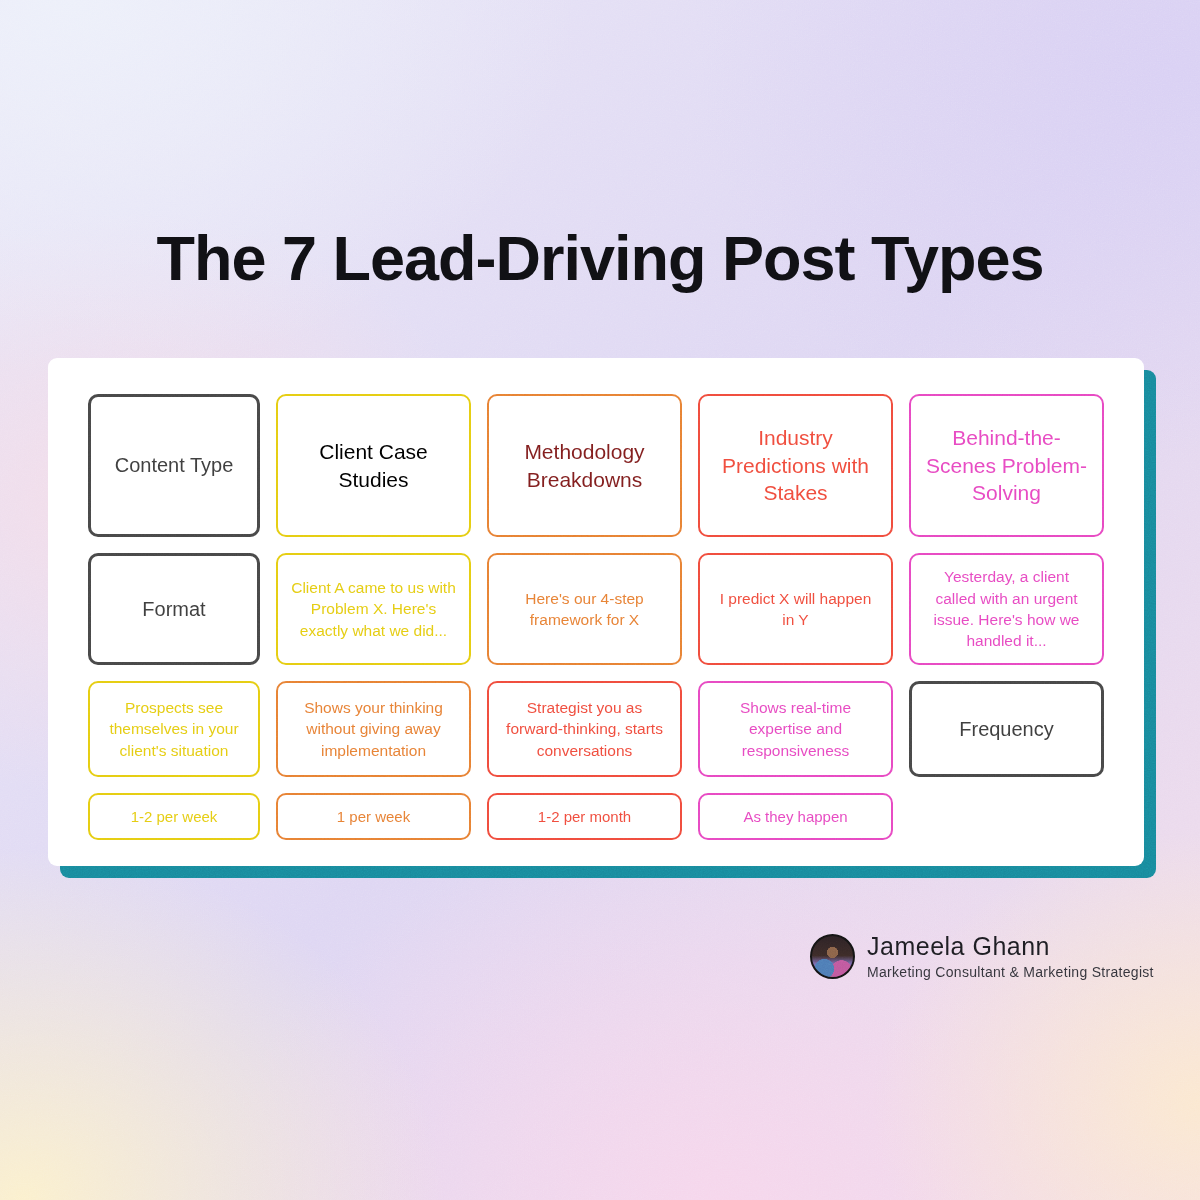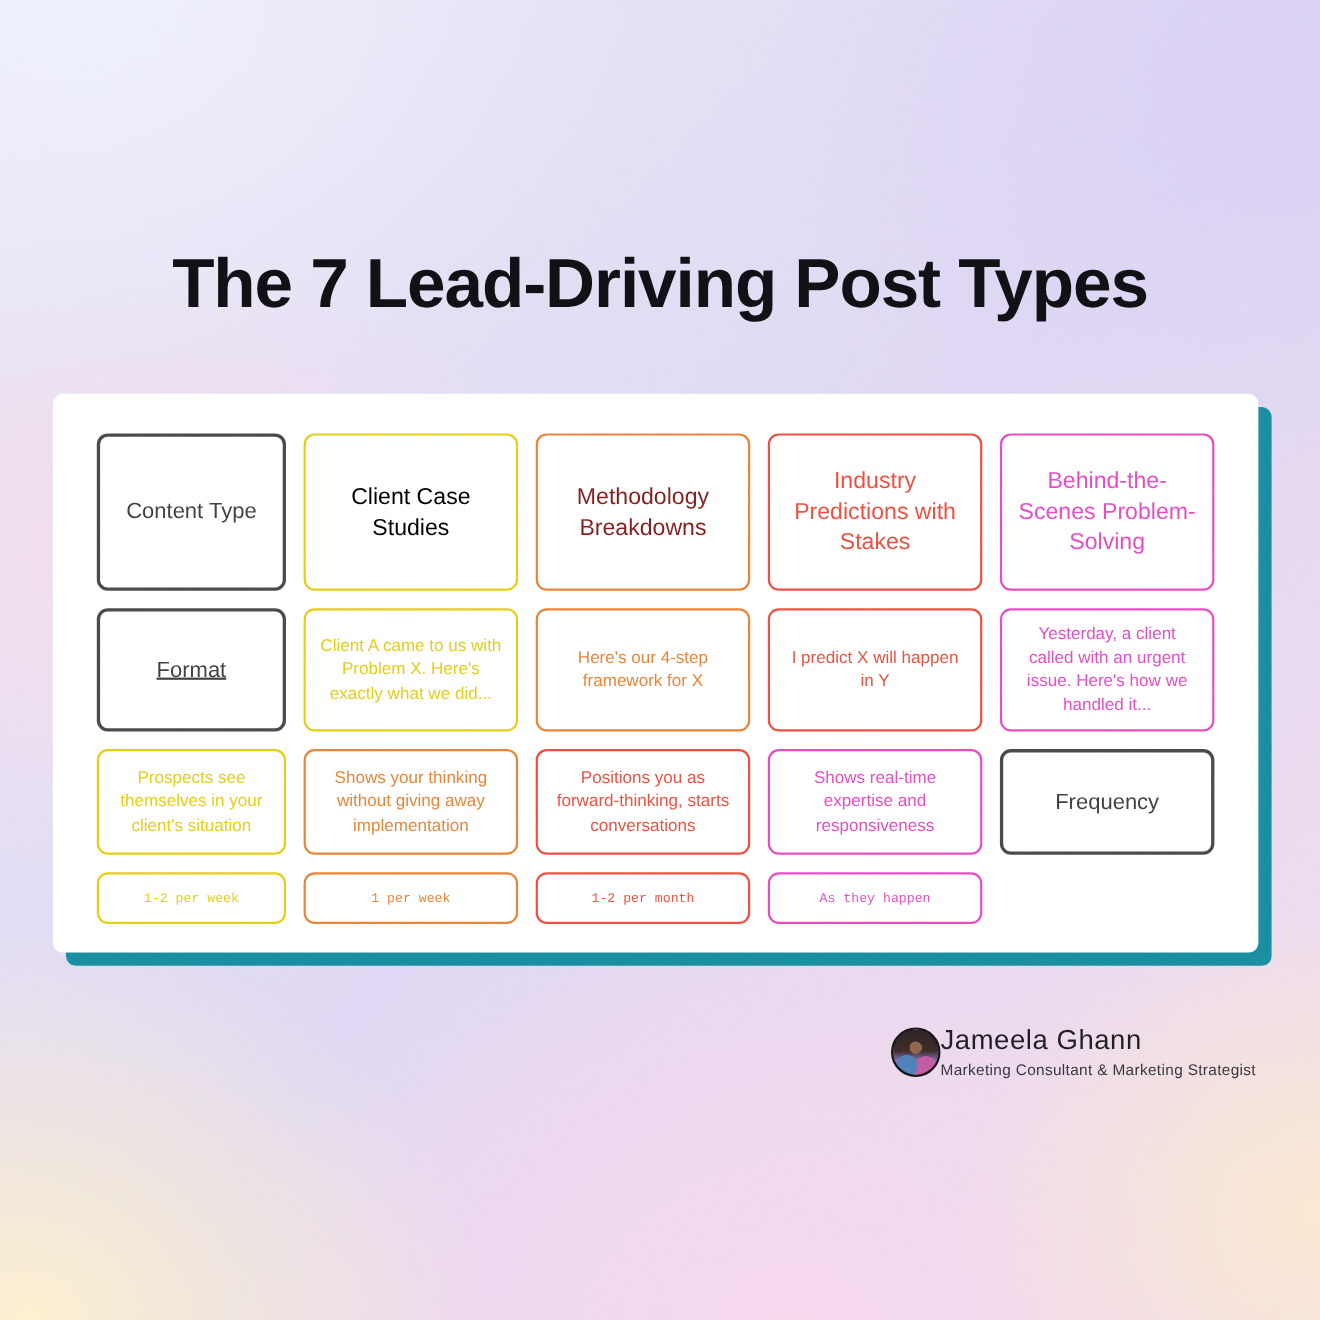--- a/index.html
+++ b/index.html
@@ -37,25 +37,25 @@
   }
   .cell{
     border-radius:10px;box-sizing:border-box;
     display:flex;align-items:center;justify-content:center;
     text-align:center;padding:6px 12px;background:#fff;
     border:2.5px solid #999;
   }
   .label-cell{border:3px solid #d946ef;color:#3d3d3d;font-size:20px;}
   .header-cell{font-size:21px;line-height:1.32;font-weight:400;}
   .body-cell{font-size:15.5px;line-height:1.38;}
-  .freq-cell{font-size:12px;font-family:Liberation Mono, monospace;}
+  .freq-cell{font-size:15px;}
 
   .byline{
     position:absolute;left:810px;top:932px;
-    display:flex;align-items:center;
+    display:flex;align-items:center;gap:12px;
   }
   .avatar{
     width:45px;height:45px;border-radius:50%;
     border:2px solid #141414;box-sizing:border-box;
     background:
       radial-gradient(circle at 50% 40%, #8a6248 0 17%, rgba(0,0,0,0) 18%),
       radial-gradient(circle at 30% 80%, #4d7bb5 0 22%, rgba(0,0,0,0) 23%),
       radial-gradient(circle at 72% 84%, #c0589d 0 22%, rgba(0,0,0,0) 23%),
       linear-gradient(180deg, #2c2125 0%, #3c2b28 48%, #7b6bb0 68%, #b06095 100%);
   }
@@ -69,29 +69,29 @@
 
 <div class="card" style="box-shadow: rgb(24, 137, 156) 12px 12px 0px 0px;">
   <div class="grid">
 
     <div class="cell label-cell" style="border-color: rgb(71, 71, 71);">Content Type</div>
     <div class="cell header-cell" style="border-color: rgb(229, 204, 18); color: #000000;">Client Case Studies</div>
     <div class="cell header-cell" style="border-color: rgb(231, 127, 51); color: #7f1d1d;">Methodology Breakdowns</div>
     <div class="cell header-cell" style="border-color: rgb(240, 75, 60); color: rgb(240, 75, 60);">Industry Predictions with Stakes</div>
     <div class="cell header-cell" style="border-color: rgb(231, 72, 193); color: rgb(231, 72, 193);">Behind-the-Scenes Problem-Solving</div>
 
-    <div class="cell label-cell" style="border-color: rgb(71, 71, 71); text-decoration: underline;">Format</div>
+    <div class="cell label-cell" style="border-color: rgb(71, 71, 71);">Format</div>
     <div class="cell body-cell" style="border-color: rgb(229, 204, 18); color: rgb(229, 204, 18);">Client A came to us with Problem X. Here's exactly what we did...</div>
     <div class="cell body-cell" style="border-color: rgb(231, 127, 51); color: rgb(231, 127, 51);">Here's our 4-step framework for X</div>
     <div class="cell body-cell" style="border-color: rgb(240, 75, 60); color: rgb(240, 75, 60);">I predict X will happen in Y</div>
     <div class="cell body-cell" style="border-color: rgb(231, 72, 193); color: rgb(231, 72, 193);">Yesterday, a client called with an urgent issue. Here's how we handled it...</div>
 
     <div class="cell body-cell" style="border-color: rgb(229, 204, 18); color: rgb(229, 204, 18);">Prospects see themselves in your client's situation</div>
     <div class="cell body-cell" style="border-color: rgb(231, 127, 51); color: rgb(231, 127, 51);">Shows your thinking without giving away implementation</div>
-    <div class="cell body-cell" style="border-color: rgb(240, 75, 60); color: rgb(240, 75, 60);">Positions you as forward-thinking, starts conversations</div>
+    <div class="cell body-cell" style="border-color: rgb(240, 75, 60); color: rgb(240, 75, 60);">Strategist you as forward-thinking, starts conversations</div>
     <div class="cell body-cell" style="border-color: rgb(231, 72, 193); color: rgb(231, 72, 193);">Shows real-time expertise and responsiveness</div>
 
     <div class="cell label-cell" style="border-color: rgb(71, 71, 71);">Frequency</div>
     <div class="cell freq-cell" style="border-color: rgb(229, 204, 18); color: rgb(229, 204, 18);">1-2 per week</div>
     <div class="cell freq-cell" style="border-color: rgb(231, 127, 51); color: rgb(231, 127, 51);">1 per week</div>
     <div class="cell freq-cell" style="border-color: rgb(240, 75, 60); color: rgb(240, 75, 60);">1-2 per month</div>
     <div class="cell freq-cell" style="border-color: rgb(231, 72, 193); color: rgb(231, 72, 193);">As they happen</div>
 
   </div>
 </div>

